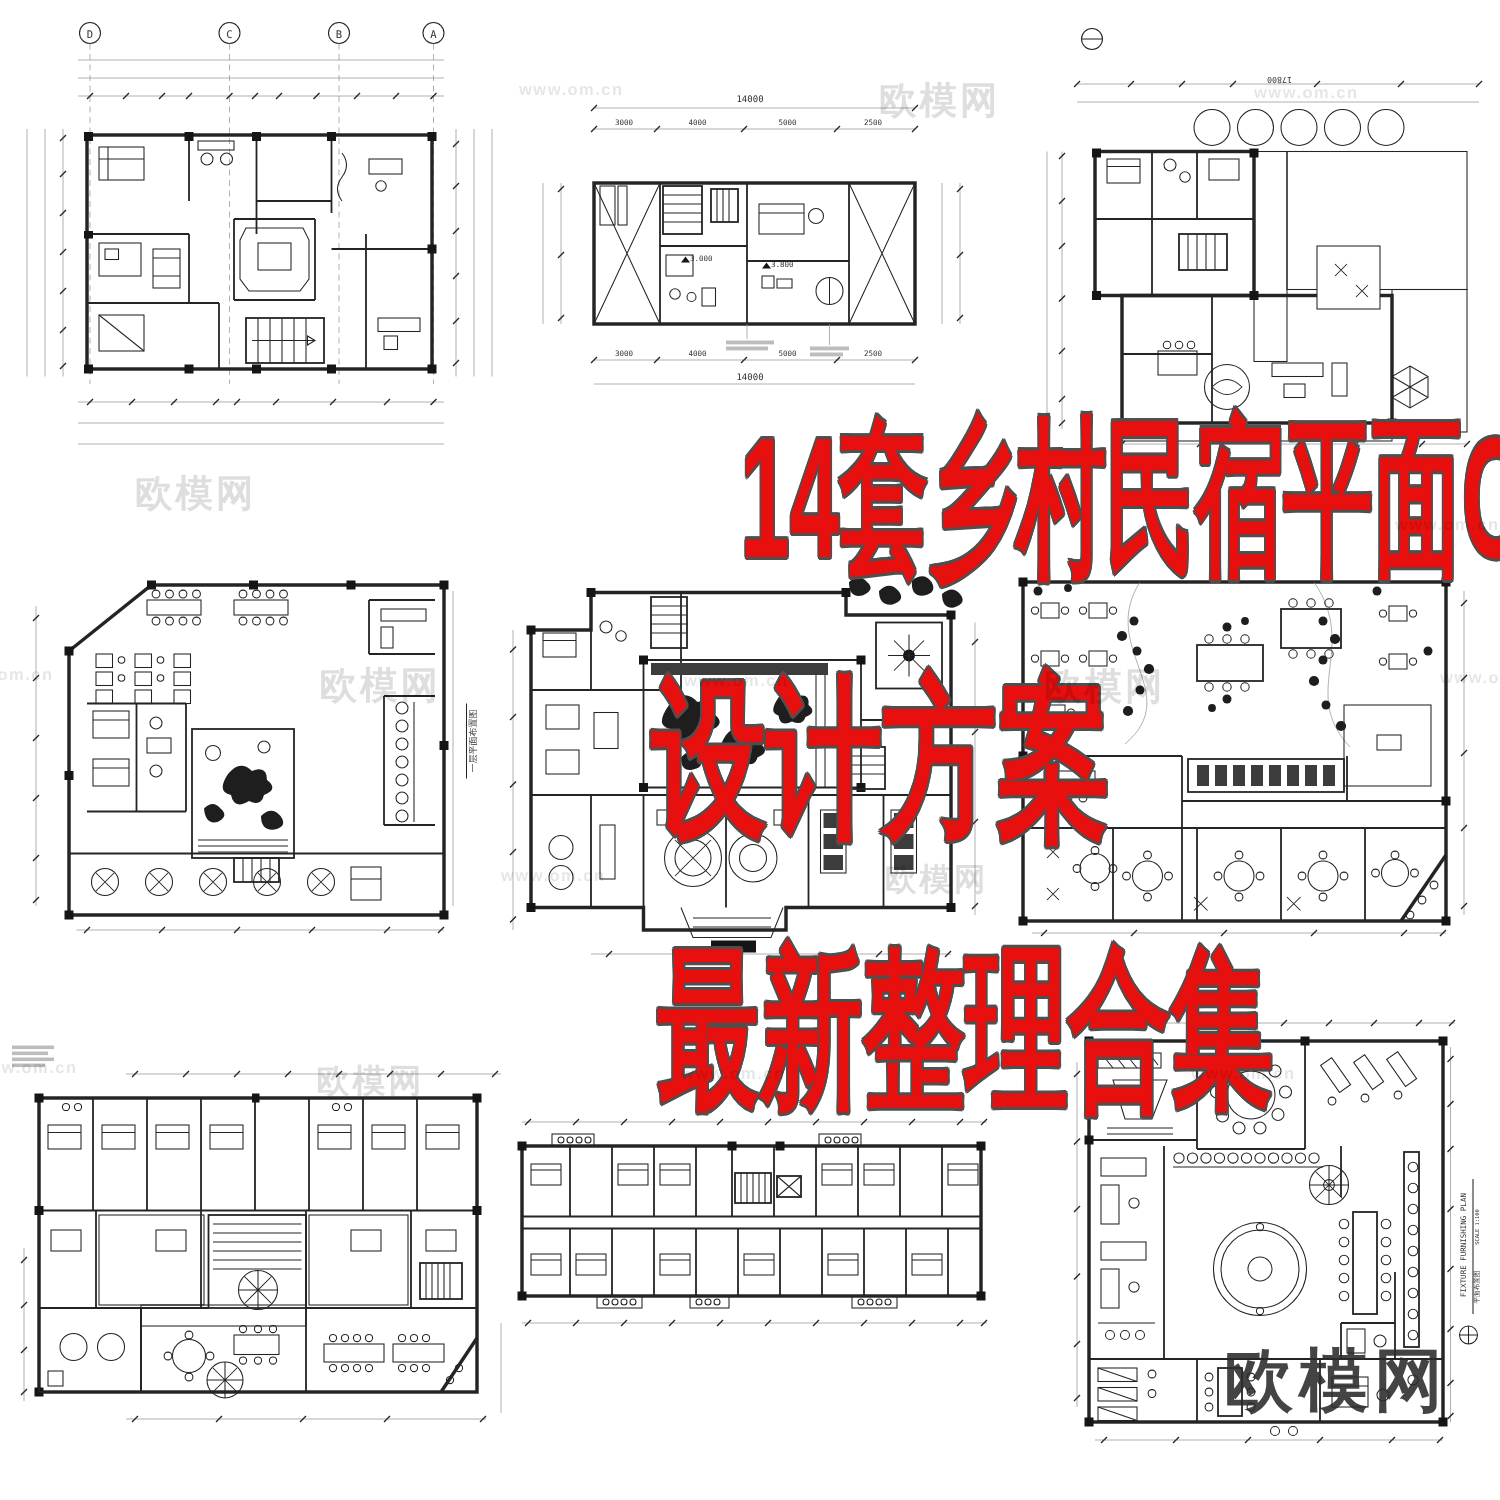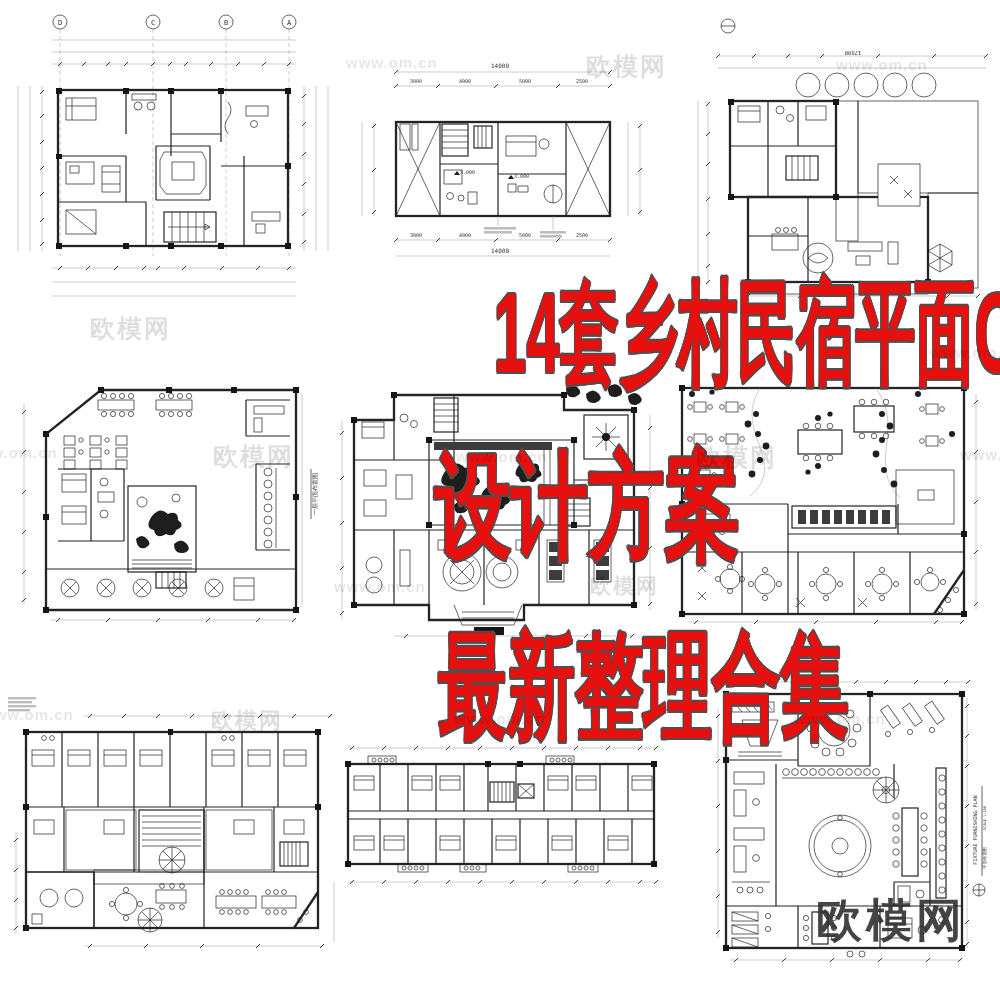--- a/index.html
+++ b/index.html
@@ -26,21 +26,21 @@
     color:#e8100e;line-height:1;
     text-shadow:2px 0 0 #4f4f4f,-2px 0 0 #4f4f4f,0 2px 0 #4f4f4f,0 -2px 0 #4f4f4f,
       1.5px 1.5px 0 #4f4f4f,-1.5px 1.5px 0 #4f4f4f,1.5px -1.5px 0 #4f4f4f,-1.5px -1.5px 0 #4f4f4f;}
   .hl1{left:517px;top:276px;font-size:114px;transform:scaleX(.52) translateX(-50%);}
   .hl2{left:509px;top:448px;font-size:116px;transform:scaleX(.66) translateX(-50%);}
   .hl3{left:501px;top:628px;font-size:116px;transform:scaleX(.59) translateX(-50%);}
 
   
   .wm{position:absolute;z-index:4;white-space:nowrap;font-weight:bold;}
   .wm-name{font-size:25px;color:rgba(0,0,0,.13);letter-spacing:2px;}
-  .wm-url{font-size:15px;color:rgba(0,0,0,.10);letter-spacing:1px;}
+  .wm-url{font-size:11px;color:rgba(0,0,0,.10);letter-spacing:1px;}
   .wm-corner{font-size:46px;color:rgba(42,42,42,.88);letter-spacing:4px;z-index:5;}
 </style>
 </head>
 <body>
 
 <div class="stage">
 
   <svg class="plan" style="left:6px;top:6px" width="334" height="300" viewBox="0 0 334 300">
     <g class="draw">
 

